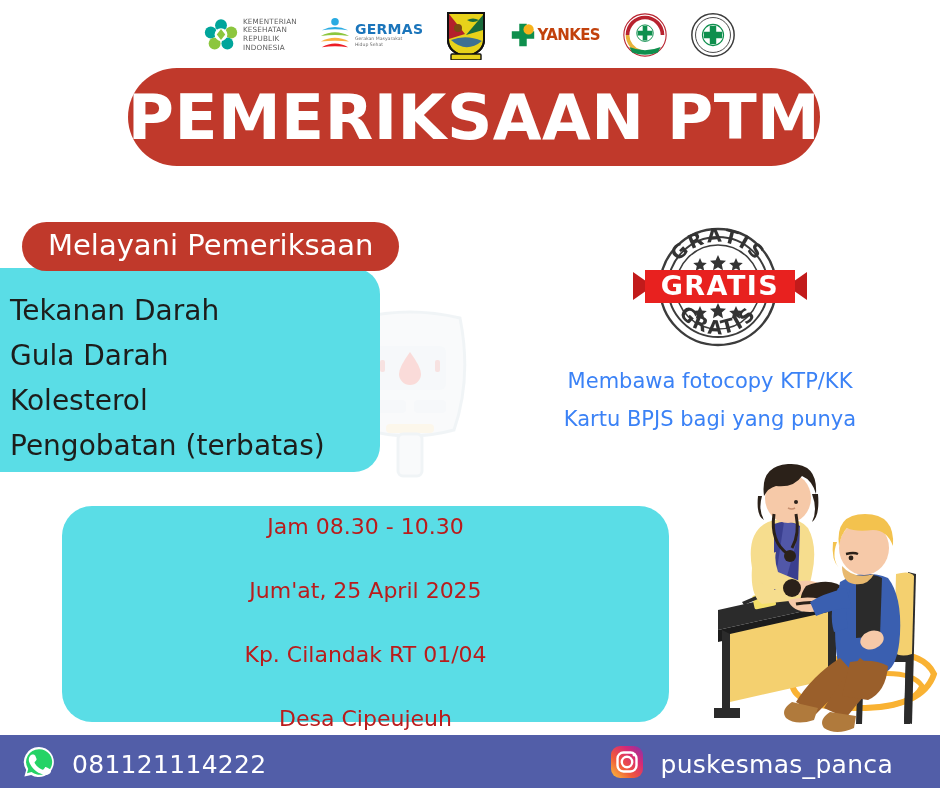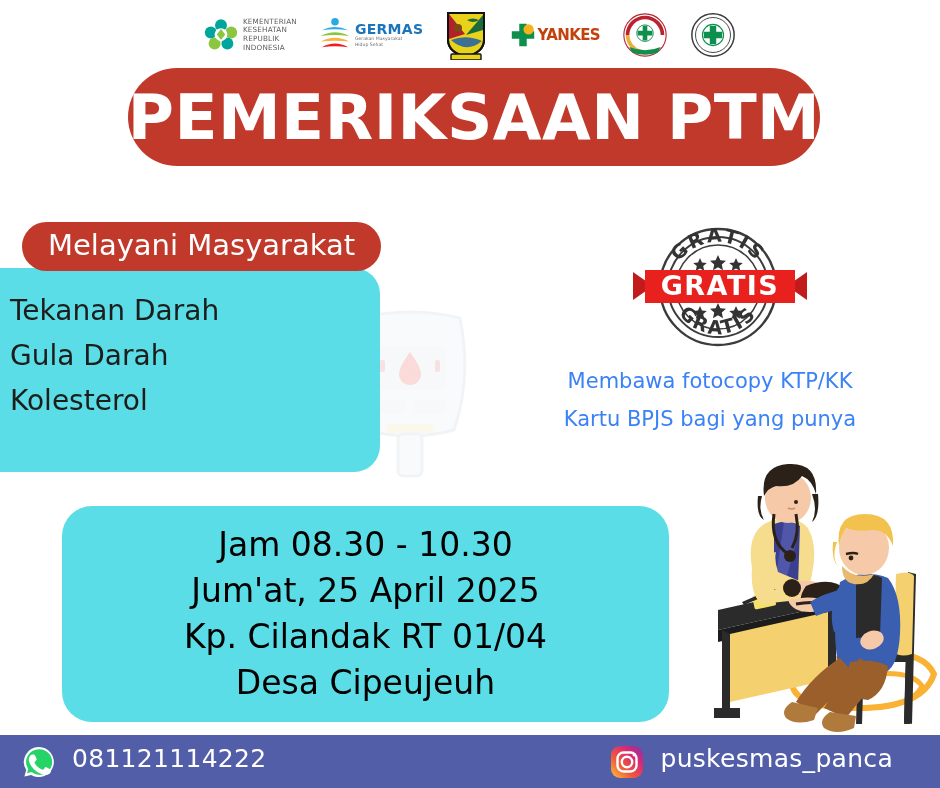--- a/index.html
+++ b/index.html
@@ -91,35 +91,35 @@
 
   
   .schedule-box{
     position:absolute;left:62px;top:506px;width:607px;height:216px;
     background:var(--cyan,#5adde6);
     border-radius:30px;
     display:flex;flex-direction:column;align-items:center;justify-content:center;
     z-index:3;
   }
   .schedule-box div{
-    font-size:33px;line-height:46px;color:#000000;white-space:nowrap;
+    font-size:22px;line-height:46px;color:#b91c1c;white-space:nowrap;margin-top:18px;
   }
 
   
   .illustration{
     position:absolute;left:700px;top:462px;width:240px;height:278px;z-index:2;
   }
 
   
   .footer{
     position:absolute;left:0;bottom:0;width:940px;height:53px;
     background:var(--footer,#525ea8);
     display:flex;align-items:center;
   }
-  .footer-item{display:flex;align-items:flex-start;gap:16px;}
+  .footer-item{display:flex;align-items:flex-end;gap:16px;}
   .wa-item{margin-left:22px;}
   .ig-item{margin-left:auto;margin-right:47px;}
   .footer-item span{
     color:#fff;font-size:25px;line-height:28px;letter-spacing:.3px;
   }
 </style>
 </head>
 <body style="--red: #c0392b; --cyan: #5adde6; --footer: #525ea8;">
 
 <div class="poster">
@@ -216,28 +216,29 @@
       <rect x="34" y="100" width="32" height="13" rx="4" fill="#eef3f6"></rect>
       <rect x="74" y="100" width="32" height="13" rx="4" fill="#eef3f6"></rect>
       <rect x="46" y="124" width="48" height="9" rx="4" fill="#fbf0d8"></rect>
       <rect x="58" y="134" width="24" height="42" rx="5" fill="#f4f7f9" stroke="#e3eaef" stroke-width="3"></rect>
     </svg>
   </div>
 
   <div class="services-box"></div>
 
   <div class="services-pill">
-    <span>Melayani Masyarakat</span>
+    <span>Melayani Pemeriksaan</span>
   </div>
 
   <div class="services-list">
     <ul>
       <li>Tekanan Darah</li>
       <li>Gula Darah</li>
       <li>Kolesterol</li>
+      <li>Pengobatan (terbatas)</li>
     </ul>
   </div>
 
   <div class="gratis-stamp">
     <svg width="190" height="138" viewBox="0 0 190 138">
       <defs>
         <path id="arcTop" d="M45 72 a48 48 0 0 1 96 0" fill="none"></path>
         <path id="arcBot" d="M45 68 a48 48 0 0 0 96 0" fill="none"></path>
       </defs>
       <circle cx="93" cy="69" r="58" fill="#fff" stroke="#3c3c3c" stroke-width="2.4"></circle>

